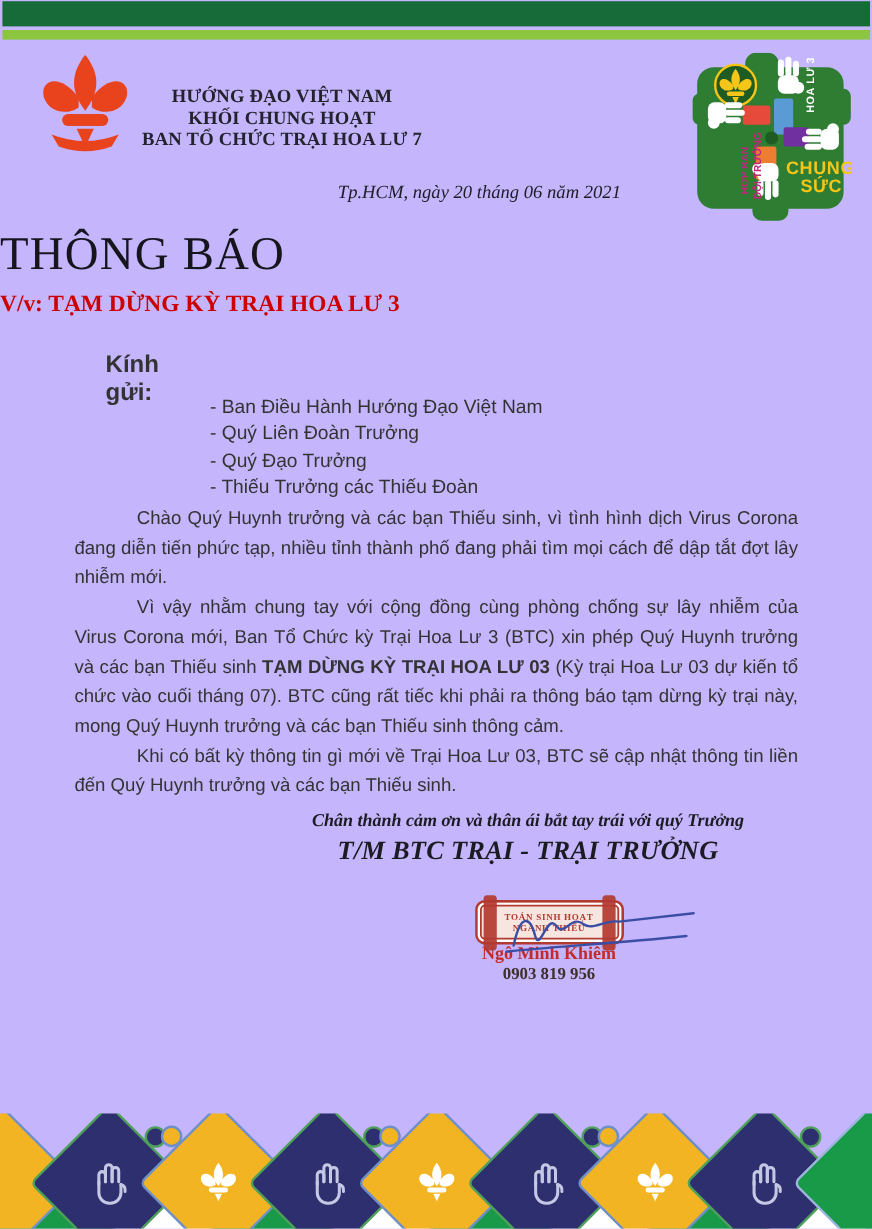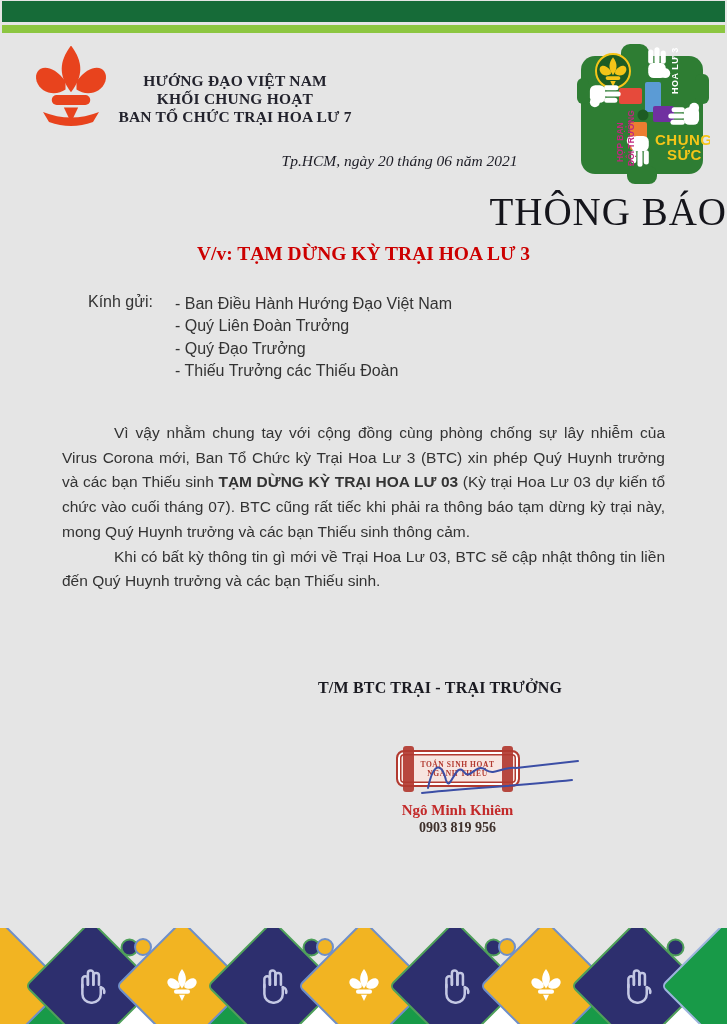--- a/index.html
+++ b/index.html
@@ -2,21 +2,21 @@
 <html style="--top-bar-dark: #166b38; --top-bar-light: #8cc641; --logo-red: #e8431d; --subject-red: #cc0000; --stamp-red: #b23a30; --stamp-bg: #f7e5e0; --signature-blue: #3b4ea5; --name-red: #c32a2a; --badge-green: #2e7d33; --badge-dark: #1e5c24; --badge-yellow: #f5c518; --badge-magenta: #c0267e; --block-red: #e64a3b; --block-blue: #5b9bd5; --block-orange: #ed7d31; --block-purple: #7030a0; --puzzle-yellow: #f2b422; --puzzle-navy: #2d2f6e; --puzzle-green: #189a48; --puzzle-yellow-stroke: #6f8fc9; --puzzle-navy-stroke: #4fa05a; --puzzle-white-stroke: #9db4dd; --hand-outline: #c4c8e4;"><head>
 <meta charset="utf-8">
 <style>
   * { box-sizing: border-box; }
   html, body { margin: 0; padding: 0; background: #ffffff; }
   body {
     width: 727px; height: 1024px;
     font-family: "Liberation Sans", sans-serif;
     position: relative; overflow: hidden;
   }
-  .page { position: absolute; inset: 0; background: #e5e5e5; }
+  .page { position: absolute; inset: 0; background: #c4b5fd; }
 
   
   .bar-dark  { position: absolute; top: 1px; left: 2px; right: 2px; height: 21px; background: var(--top-bar-dark, #166b38); }
   .bar-light { position: absolute; top: 25px; left: 2px; right: 2px; height: 8px; background: var(--top-bar-light, #8cc641); }
 
   
   .org-logo { position: absolute; left: 26px; top: 46px; width: 92px; height: 94px; }
   .org-block {
     position: absolute; left: 82px; top: 72px; width: 306px;
     text-align: center; font-family: "Liberation Serif", serif;
@@ -27,47 +27,47 @@
 
   .date-line {
     position: absolute; top: 152px; left: 0; width: 100%;
     text-align: center; transform: translateX(36px);
     font-family: "Liberation Serif", serif; font-style: italic;
     font-size: 15.5px; color: #1d1d26;
   }
 
   .doc-title {
     position: absolute; top: 189px; left: 0; width: 100%;
-    text-align: right; font-family: "Liberation Serif", serif;
+    text-align: left; font-family: "Liberation Serif", serif;
     font-size: 39px; letter-spacing: 1px; color: #15151b;
   }
   .doc-subject {
     position: absolute; top: 243px; left: 0; width: 100%;
-    text-align: center; font-family: "Liberation Serif", serif;
+    font-family: "Liberation Serif", serif;
     font-weight: 700; font-size: 19.5px; color: var(--subject-red, #cc0000);
   }
 
   .salutation { position: absolute; top: 293px; left: 88px; display: flex; }
-  .salutation-label { font-size: 16px; color: #333; width: 87px; }
-  .recipients { font-size: 16px; color: #333; line-height: 22.4px; }
+  .salutation-label { font-size: 20px; color: #333; width: 87px; font-weight: bold; }
+  .recipients { font-size: 16px; color: #333; line-height: 22.4px; margin-top: 36px; }
 
   .body-text {
     position: absolute; top: 421px; left: 62px; width: 603px;
     font-size: 15.5px; line-height: 24.7px; color: #333;
     text-align: justify;
   }
   .body-text p { margin: 0; text-indent: 52px; }
   .body-text .b { font-weight: 700; }
 
   .closing {
     position: absolute; top: 676px; left: 230px; width: 420px;
     text-align: center; font-family: "Liberation Serif", serif; color: #1b1b22;
   }
   .closing .thanks { font-weight: 700; font-style: italic; font-size: 15px; }
-  .closing .signer-title { font-weight: 700; font-size: 16px; margin-top: 3px; letter-spacing: .2px; }
+  .closing .signer-title { font-weight: 700; font-size: 22px; margin-top: 3px; letter-spacing: .2px; font-style: italic; }
 
   
   .sig-area { position: absolute; top: 750px; left: 380px; width: 155px; text-align: center; }
   .stamp {
     position: relative; margin: 0 auto; width: 124px; height: 37px;
     background: var(--stamp-bg, #f7e5e0);
     border: 2px solid var(--stamp-red, #b23a30); border-radius: 8px;
     box-shadow: inset 0 0 0 2px #fff, inset 0 0 0 3.5px var(--stamp-red, #b23a30);
     padding-top: 8px;
   }
@@ -77,21 +77,21 @@
   }
   .stamp::before { left: 5px; }
   .stamp::after  { right: 5px; }
   .stamp-line {
     font-family: "Liberation Serif", serif; font-weight: 700;
     font-size: 7.5px; line-height: 9px; letter-spacing: .6px;
     color: var(--stamp-red, #b23a30);
   }
   .sig-svg { position: absolute; left: 40px; top: 0px; width: 170px; height: 54px; pointer-events: none; }
   .signer-name {
-    margin-top: 15px; font-family: "Liberation Serif", serif;
+    font-family: "Liberation Serif", serif;
     font-weight: 700; font-size: 15px; color: var(--name-red, #c32a2a);
   }
   .signer-phone {
     font-family: "Liberation Serif", serif; font-weight: 700;
     font-size: 14px; color: #3e302b; margin-top: 1px;
   }
 
   .puzzle-border { position: absolute; left: 0; bottom: 0; width: 727px; height: 96px; }
 
   
@@ -185,25 +185,27 @@
     <div class="salutation-label">Kính gửi:</div>
     <div class="recipients">
       <div>- Ban Điều Hành Hướng Đạo Việt Nam</div>
       <div>- Quý Liên Đoàn Trưởng</div>
       <div>- Quý Đạo Trưởng</div>
       <div>- Thiếu Trưởng các Thiếu Đoàn</div>
     </div>
   </div>
 
   <div class="body-text">
+    <p>Chào Quý Huynh trưởng và các bạn Thiếu sinh, vì tình hình dịch Virus Corona đang diễn tiến phức tạp, nhiều tỉnh thành phố đang phải tìm mọi cách để dập tắt đợt lây nhiễm mới.</p>
     <p><span>Vì vậy nhằm chung tay với cộng đồng cùng phòng chống sự lây nhiễm của Virus Corona mới, Ban Tổ Chức kỳ Trại Hoa Lư 3 (BTC) xin phép Quý Huynh trưởng và các bạn Thiếu sinh </span><span class="b">TẠM DỪNG KỲ TRẠI HOA LƯ 03</span><span> (Kỳ trại Hoa Lư 03 dự kiến tổ chức vào cuối tháng 07). BTC cũng rất tiếc khi phải ra thông báo tạm dừng kỳ trại này, mong Quý Huynh trưởng và các bạn Thiếu sinh thông cảm.</span></p>
     <p>Khi có bất kỳ thông tin gì mới về Trại Hoa Lư 03, BTC sẽ cập nhật thông tin liền đến Quý Huynh trưởng và các bạn Thiếu sinh.</p>
   </div>
 
   <div class="closing">
+    <div class="thanks">Chân thành cảm ơn và thân ái bắt tay trái với quý Trưởng</div>
     <div class="signer-title">T/M BTC TRẠI - TRẠI TRƯỞNG</div>
   </div>
 
   <div class="sig-area">
     <div class="stamp">
       <div class="stamp-line">TOÁN SINH HOẠT</div>
       <div class="stamp-line">NGÀNH THIẾU</div>
     </div>
     <svg class="sig-svg" viewBox="0 0 170 54">
       <g fill="none" stroke="var(--signature-blue,#3b4ea5)" stroke-width="2" stroke-linecap="round">

